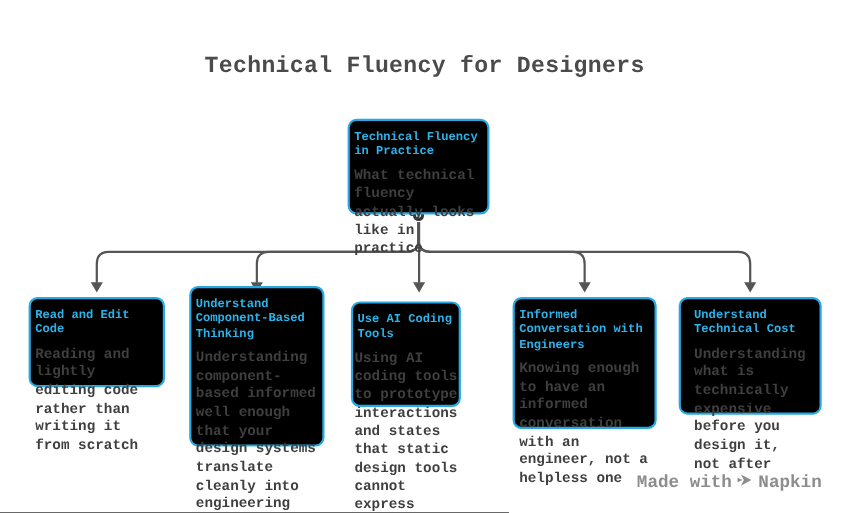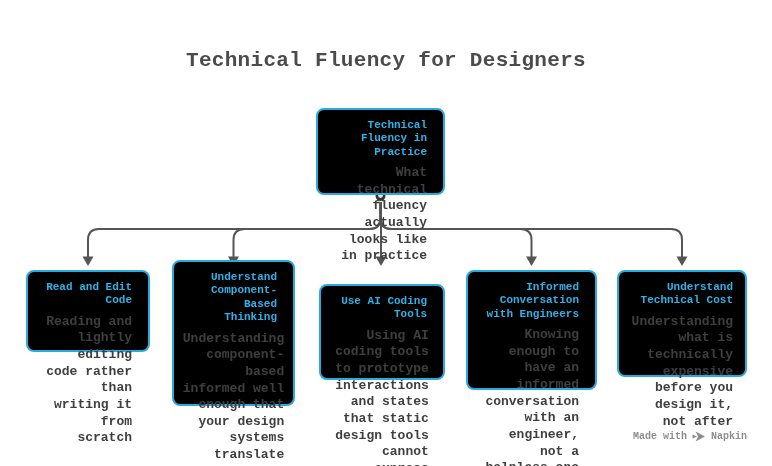--- a/index.html
+++ b/index.html
@@ -10,38 +10,38 @@
   .main-title {
     position:absolute; top:49px; left:0; width:100%;
     text-align:center; font-size:21px; font-weight:bold;
     color:#4b4b4b; letter-spacing:0.3px;
   }
   .connector-svg { position:absolute; left:0; top:0; pointer-events:none; }
   .node {
     position:absolute; box-sizing:border-box;
     border:2px solid #29a9e1; border-radius:8px; background:#000;
     display:flex; flex-direction:column; align-items:center;
-    padding:9px 16px; gap:6px; text-align:right; cursor:default;
+    padding:9px 4px; gap:6px; text-align:left; cursor:default;
   }
   .node-title {
     color:#2bb3ea; font-weight:bold; font-size:11px; line-height:1.22;
   }
   .node-desc {
     color:#3f3f3f; font-weight:bold; font-size:13px; line-height:1.28;
   }
   .root-node    { left:316px; top:108px; width:129px; height:87px; }
   .child-1 { left:26px;  top:270px; width:124px; height:82px; }
   .child-2 { left:172px; top:260px; width:123px; height:146px; }
-  .child-3 { left:319px; top:284px; width:126px; height:96px; }
+  .child-3 { left:319px; top:274px; width:100px; height:96px; }
   .child-4 { left:466px; top:270px; width:131px; height:120px; }
   .child-5 { left:617px; top:270px; width:130px; height:107px; padding-left:12px; padding-right:12px; }
   .footer {
     position:absolute; right:25px; top:430px;
-    display:flex; align-items:center; gap:5px;
-    color:#8d8d8d; font-size:10px; font-weight:bold; cursor:pointer;
+    display:flex; align-items:flex-start; gap:5px;
+    color:#8d8d8d; font-size:16px; font-weight:bold; cursor:pointer;
   }
   .footer svg { display:block; }
 </style>
 </head>
 <body>
 
 <div class="stage">
 
   <div class="main-title">Technical Fluency for Designers</div>
 

